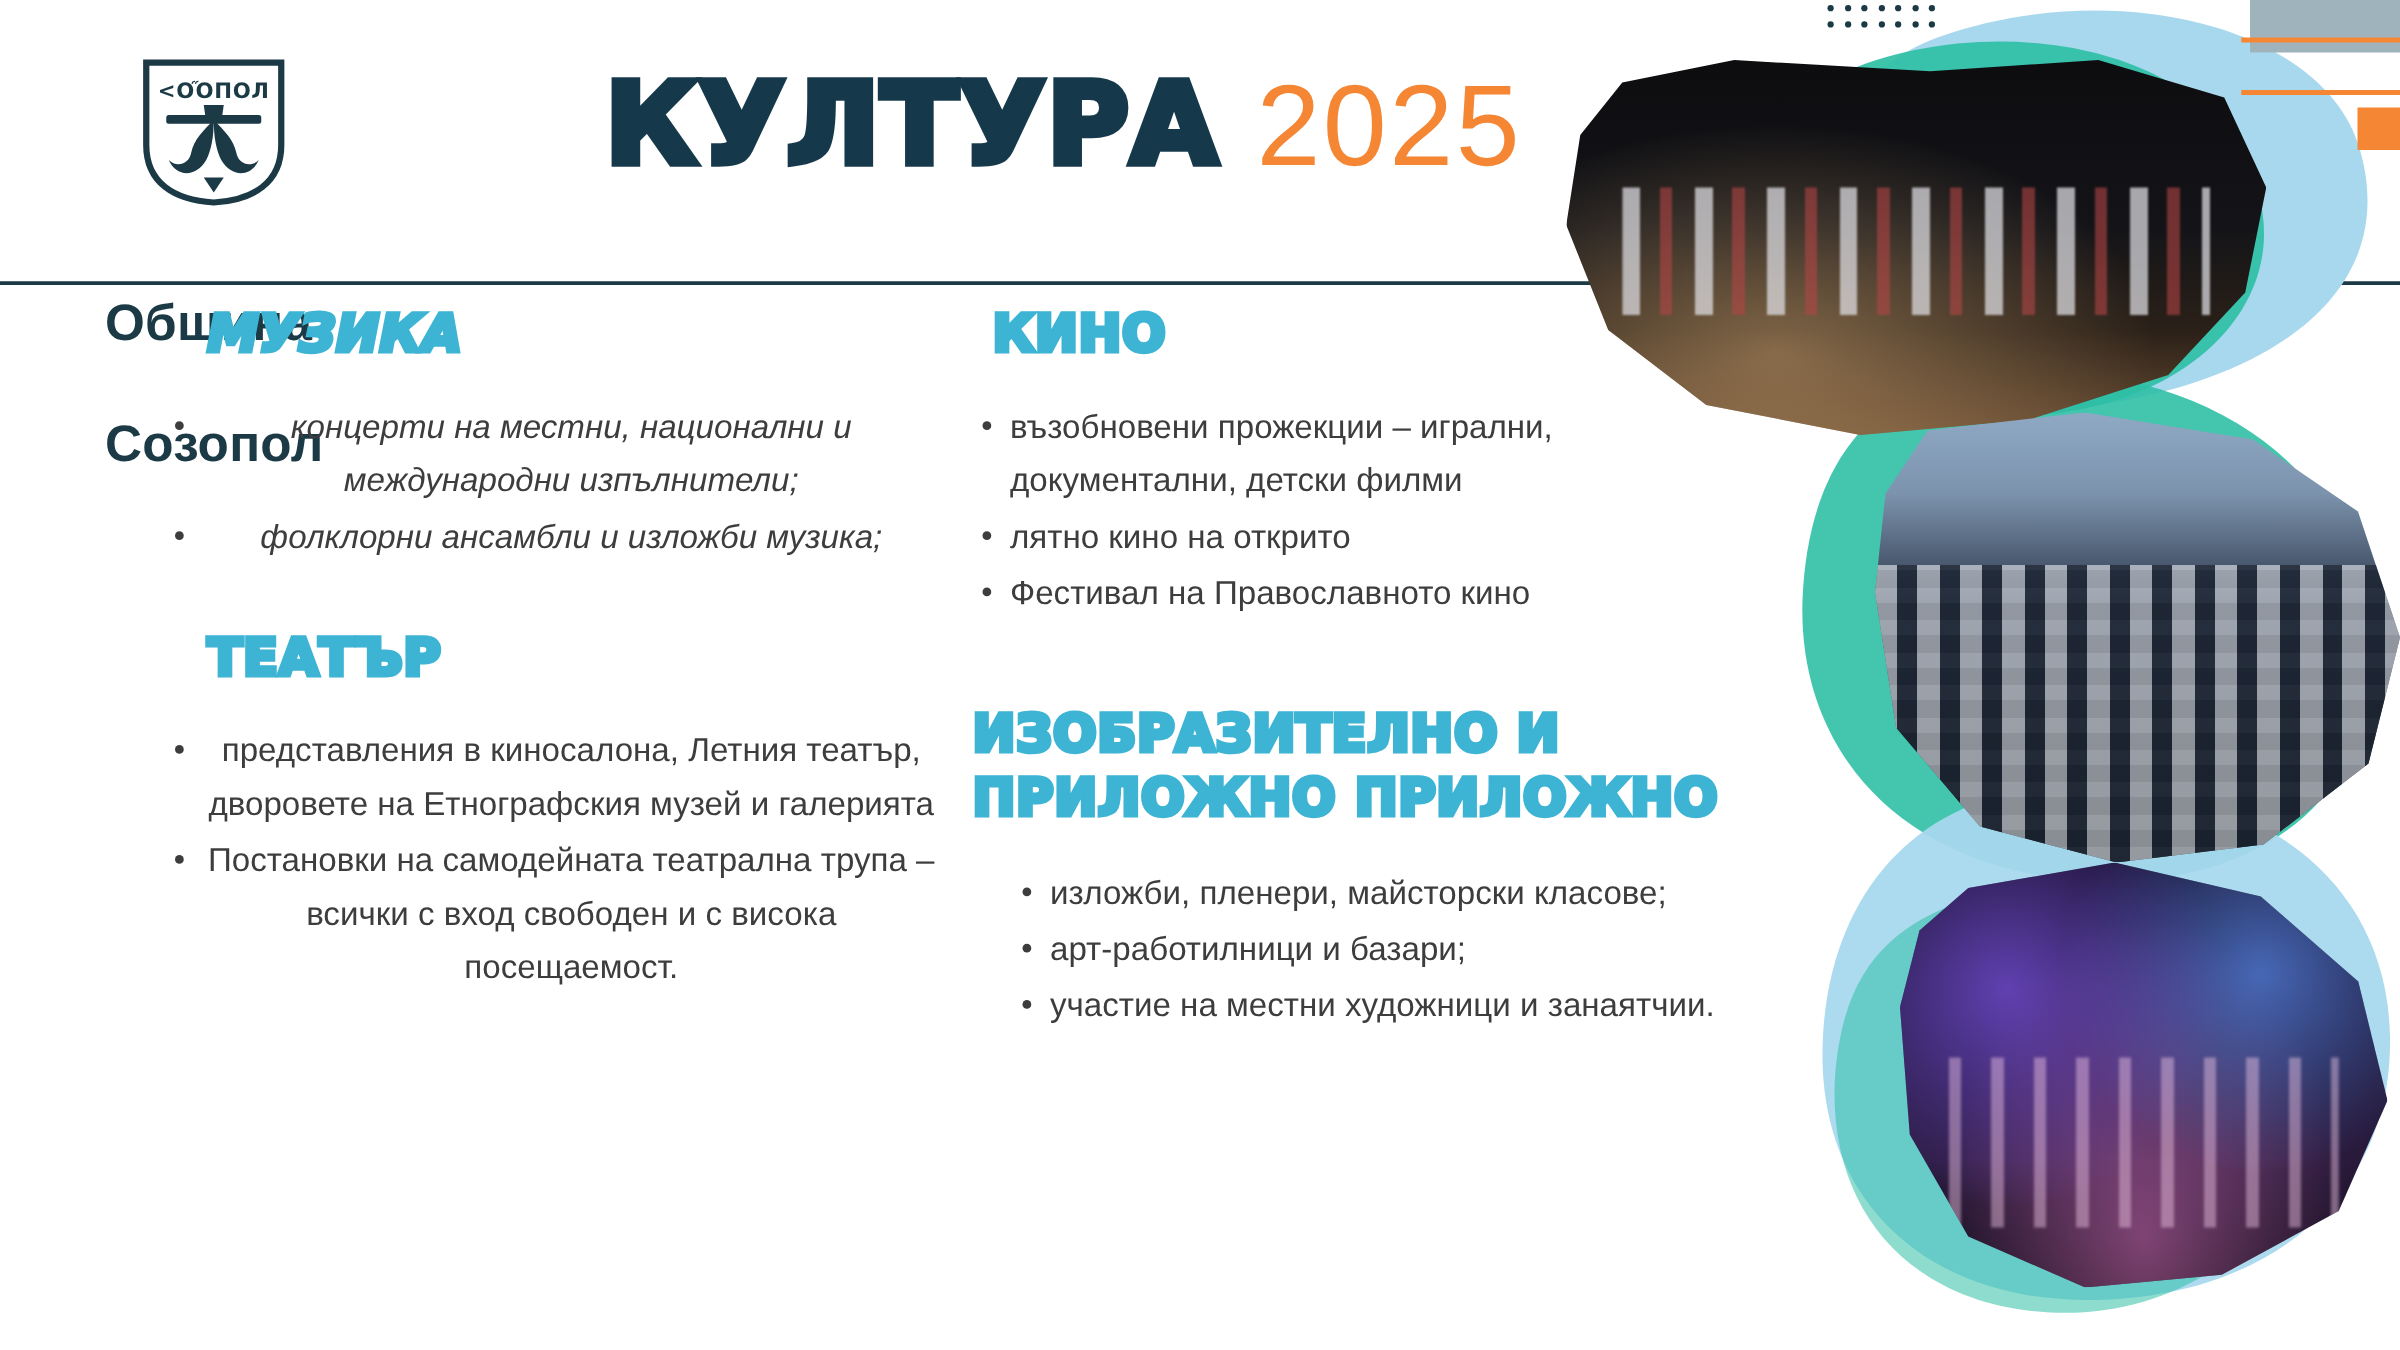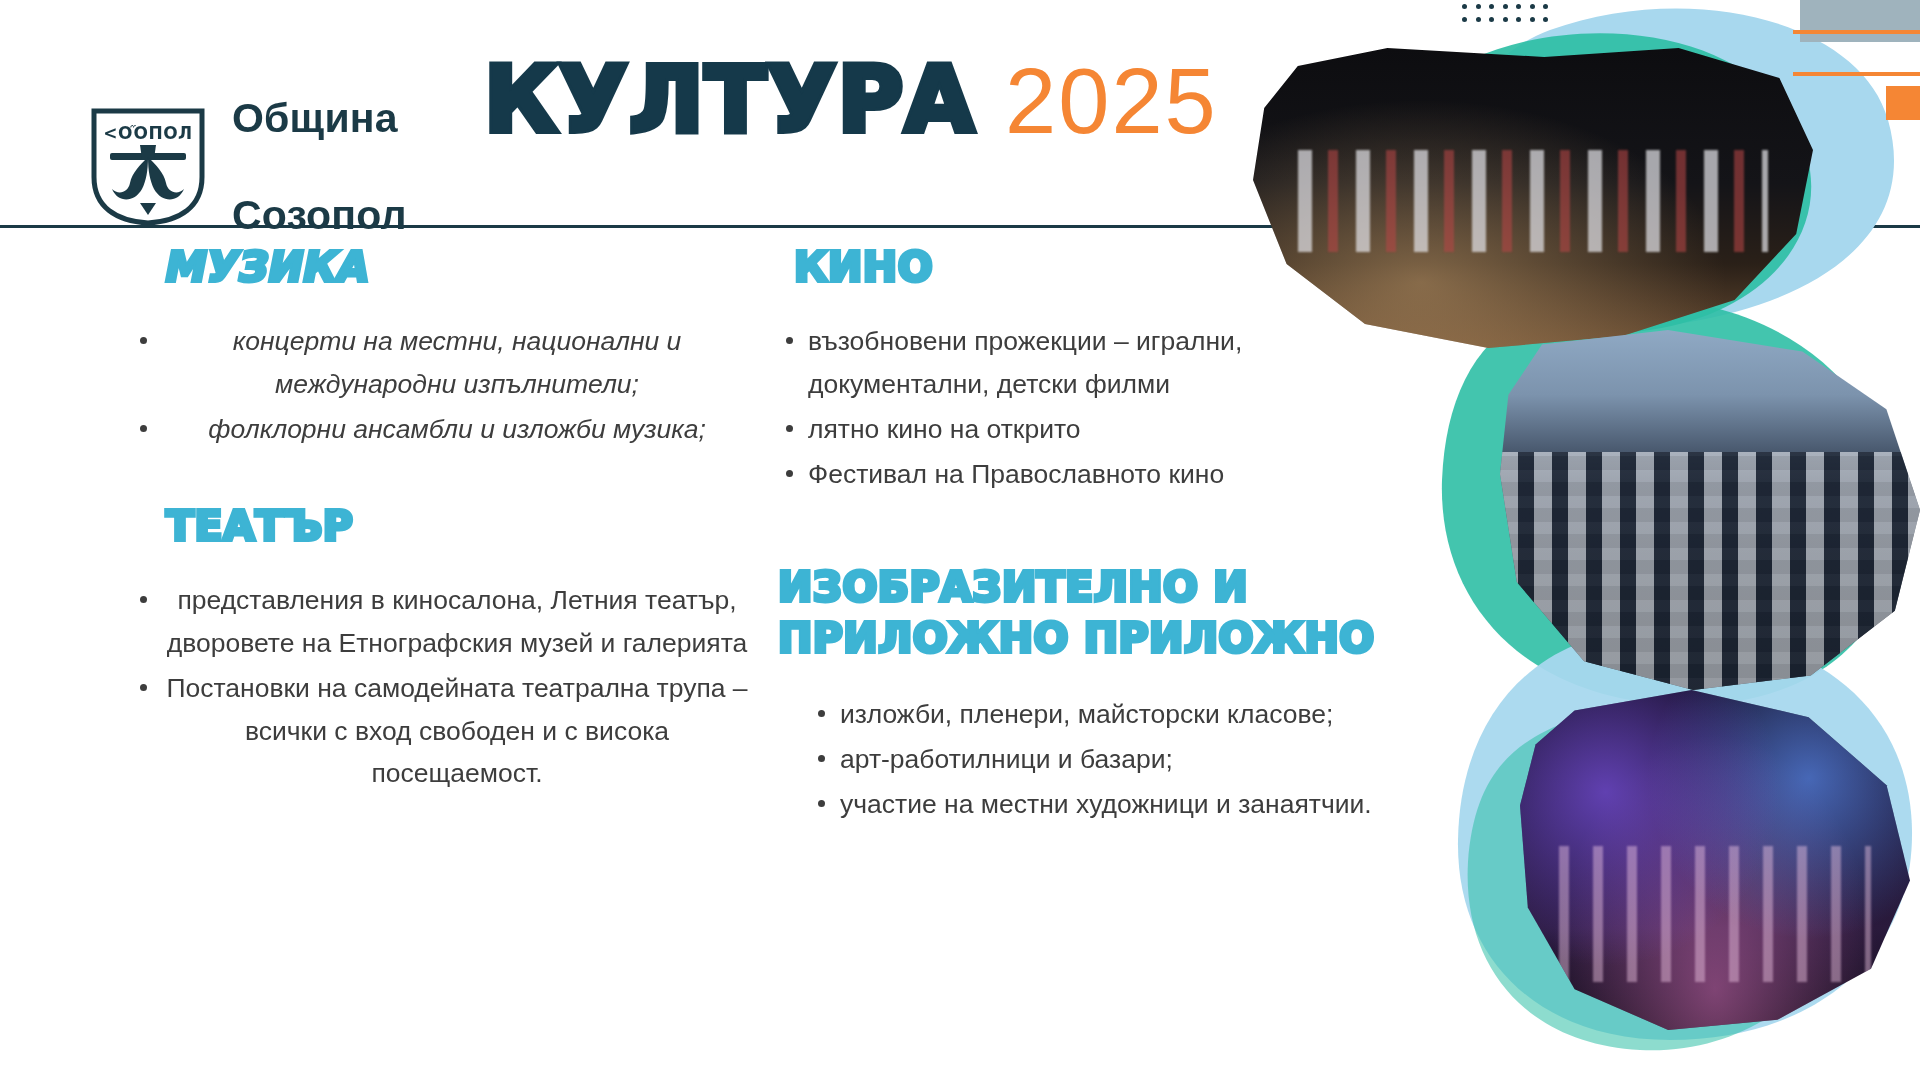--- a/index.html
+++ b/index.html
@@ -30,21 +30,21 @@
     position:absolute;
     left:0;top:225px;
     width:1920px;height:3px;
     background:#1b3a46;
   }
 
   
   .crest-wrap{
     position:absolute;
     left:84px;top:46px;
-    display:flex;align-items:center;gap:20px;
+    display:flex;align-items:center;gap:20px;flex-direction:column;
   }
   .crest{
     width:128px;height:120px;
     position:relative;
   }
   .crest svg{display:block;width:128px;height:120px;}
   .crest-text{
     font-weight:700;
     font-size:41px;
     line-height:1.18;

